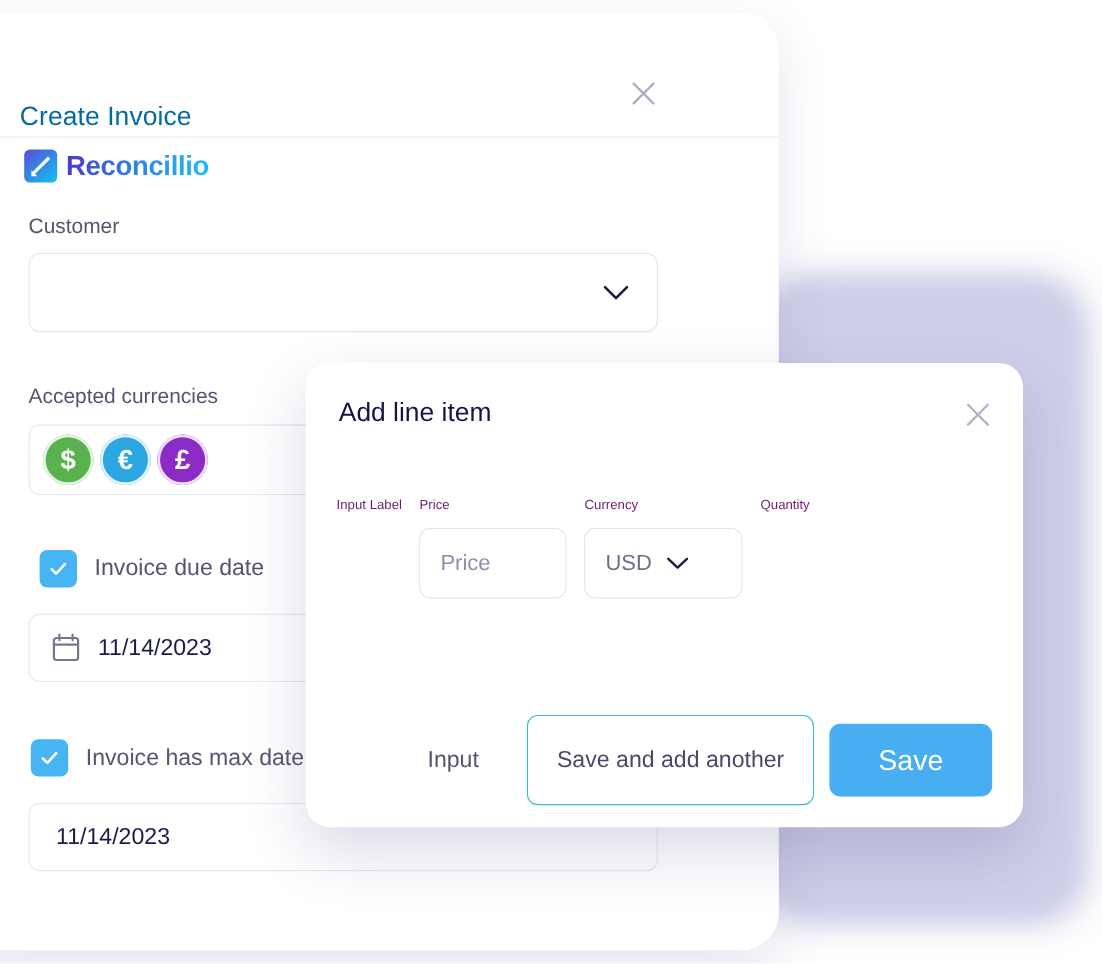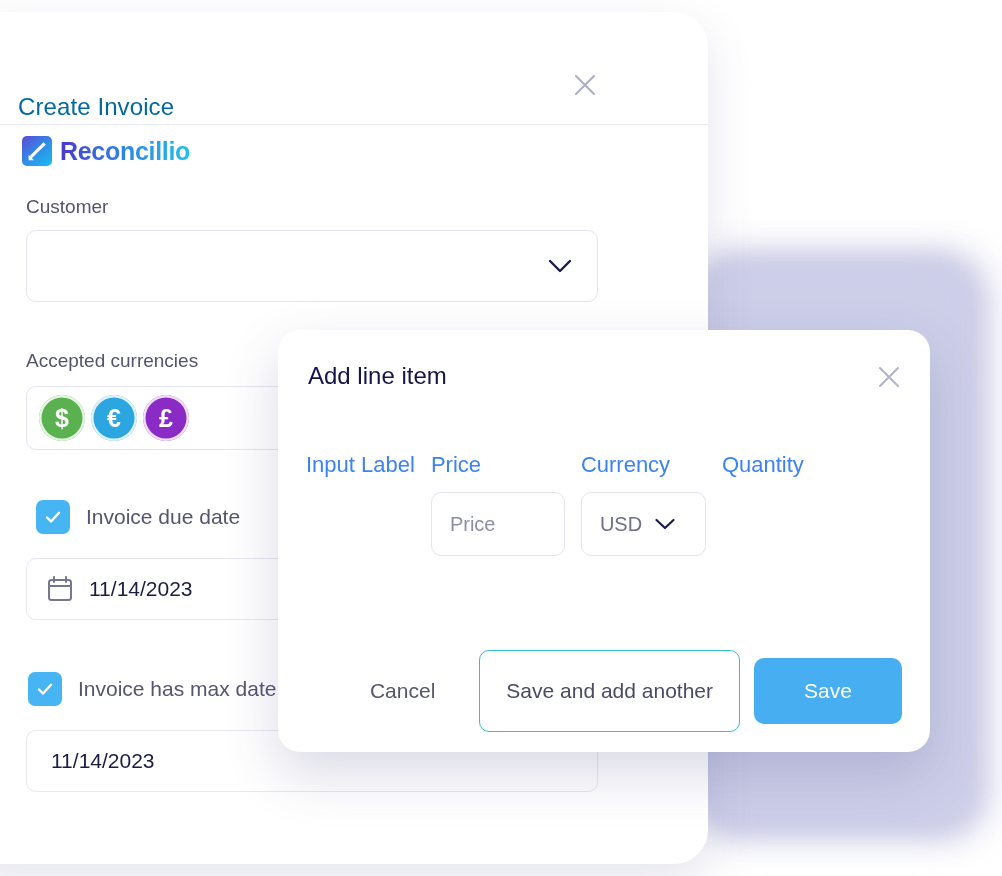--- a/index.html
+++ b/index.html
@@ -244,38 +244,38 @@
 
   .fields {
     position: absolute;
     left: 28px;
     top: 122px;
     display: flex;
     gap: 16px;
   }
   .field-col { display: flex; flex-direction: column; }
   .fc-label {
-    font-size: 22px;
-    color: #3b82f6;
+    font-size: 12px;
+    color: #701a75;
     margin-bottom: 14px;
   }
   .fc-input {
     height: 64px;
     border: 1px solid #e4e4f0;
     border-radius: 10px;
     background: #fff;
     display: flex;
     align-items: center;
     padding: 0 18px;
     font-size: 20px;
     color: #8e8ea8;
   }
   .fc-input.w-label { width: 139px; }
   .fc-input.w-price { width: 134px; }
-  .fc-input.w-curr  { width: 125px; justify-content: flex-start; gap: 12px; }
+  .fc-input.w-curr  { width: 144px; justify-content: flex-start; gap: 12px; }
   .fc-input.w-qty   { width: 133px; }
   .fc-curr-value { color: #6f6f8c; }
 
   .actions {
     position: absolute;
     left: 28px;
     bottom: 28px;
     width: 596px;
     height: 66px;
     display: flex;
@@ -304,21 +304,21 @@
     font-family: inherit;
     cursor: pointer;
   }
   .btn-primary {
     height: 66px;
     width: 148px;
     border: none;
     border-radius: 10px;
     background: #47aef2;
     color: #fff;
-    font-size: 21px;
+    font-size: 26px;
     font-family: inherit;
     cursor: pointer;
   }
 </style>
 </head>
 <body>
 
 <div id="stage">
 
   <div class="halo"></div>
@@ -433,20 +433,20 @@
         </div>
       </div>
 
       <div class="field-col">
         <div class="fc-label">Quantity</div>
       </div>
 
     </div>
 
     <div class="actions">
-      <button class="btn-cancel">Cancel</button>
+      <button class="btn-cancel">Input</button>
       <button class="btn-outline">Save and add another</button>
       <button class="btn-primary">Save</button>
     </div>
 
   </div>
 
 </div>
 
 </body></html>

